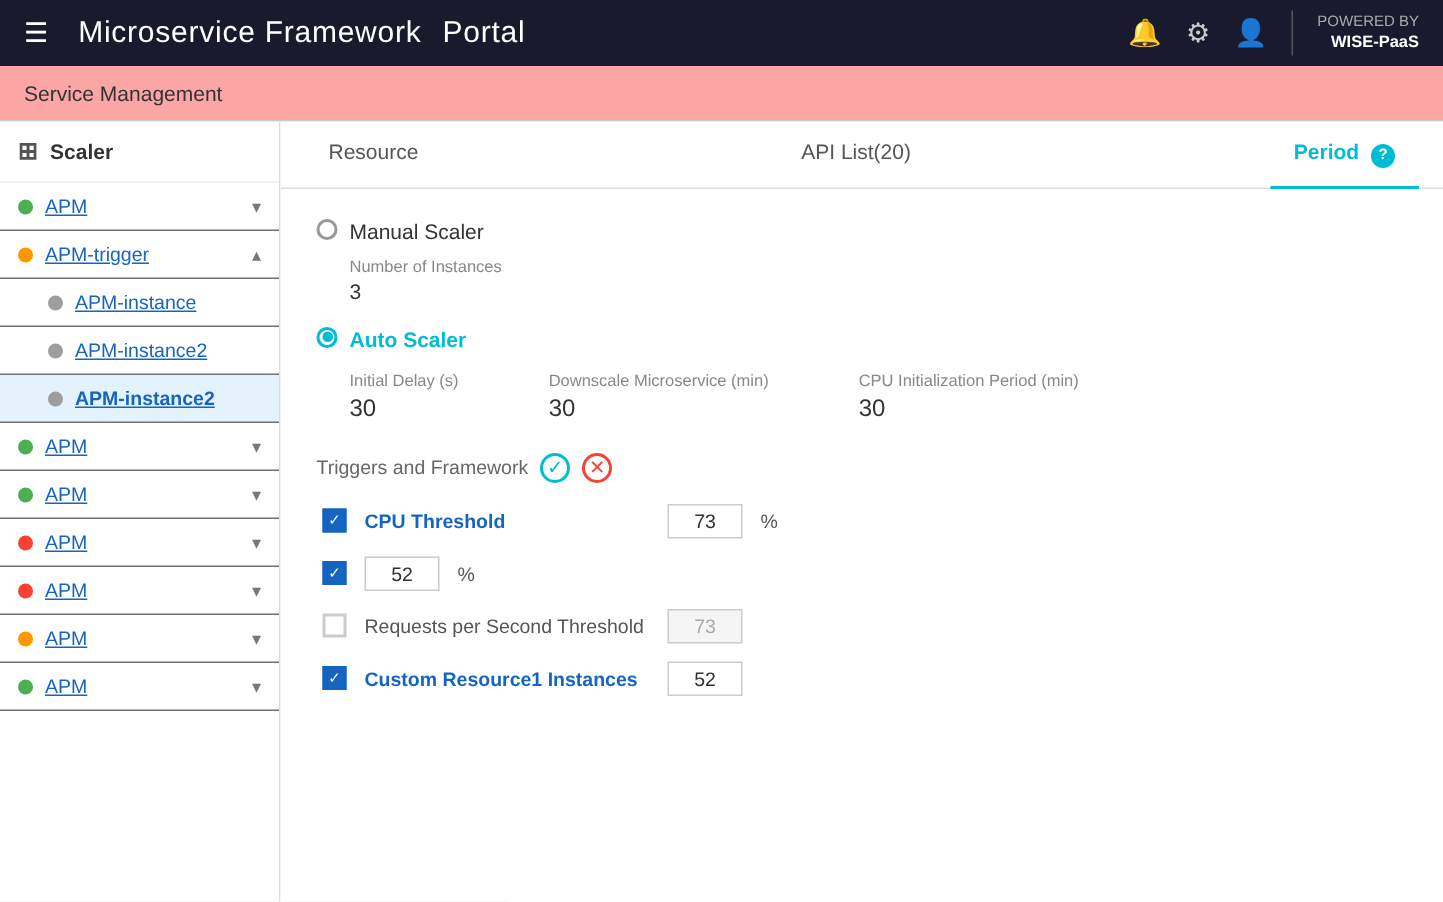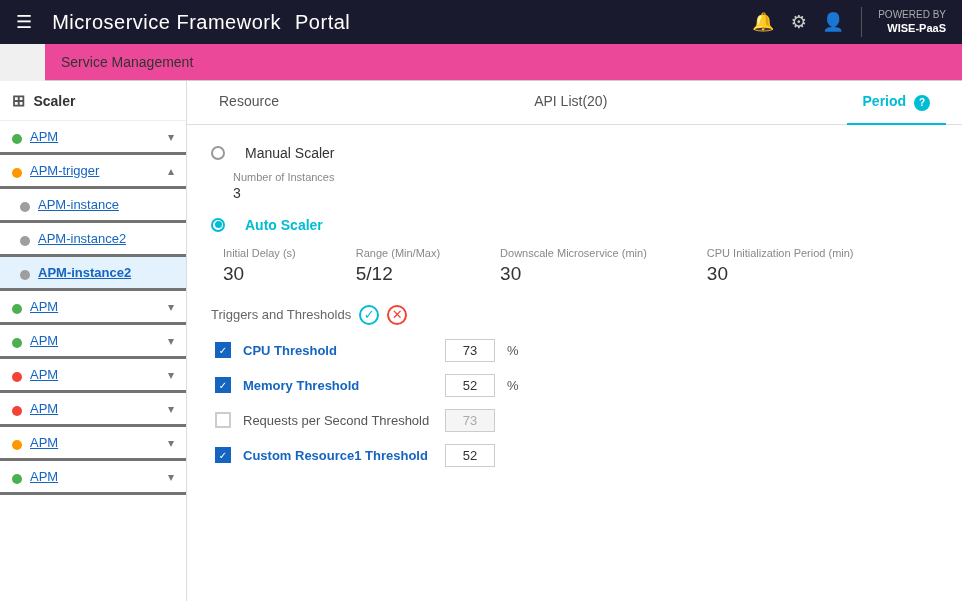--- a/index.html
+++ b/index.html
@@ -19,26 +19,25 @@
     .header-title span { color: #ffffff; font-weight: normal; font-size: 20px; margin-left: 8px; }
     .hamburger { color: #fff; font-size: 18px; cursor: pointer; }
     .header-right { display: flex; align-items: center; gap: 16px; }
     .header-icon { color: #ccc; font-size: 18px; cursor: pointer; }
     .header-divider { width: 1px; height: 30px; background: #555; }
     .powered-by { color: #aaa; font-size: 10px; text-align: right; line-height: 1.3; }
     .powered-by strong { color: #fff; font-size: 11px; }
 
     
     .sub-header {
-      background: #ec4899;
+      background: #fca5a5;
       padding: 10px 16px;
       font-size: 14px;
       color: #333;
       border-bottom: 1px solid #ccc;
-      margin-left: 45px;
     }
 
     
     .main { display: flex; height: calc(601px - 44px - 37px); }
 
     
     .sidebar {
       width: 187px;
       background: #fff;
       border-right: 1px solid #ddd;
@@ -51,42 +50,42 @@
       gap: 8px;
       padding: 10px 12px;
       font-weight: bold;
       font-size: 14px;
       color: #333;
       border-bottom: 1px solid #eee;
     }
     .grid-icon { font-size: 16px; color: #555; }
     .sidebar-item {
       display: flex;
-      align-items: flex-end;
+      align-items: center;
       padding: 8px 12px;
       cursor: pointer;
       font-size: 13px;
-      border-bottom: 3px solid #737373;
+      border-bottom: 1px solid #737373;
       position: relative;
     }
     .sidebar-item.active { background: #e3f2fd; }
     .sidebar-item.active .item-label { color: #1565c0; font-weight: 600; }
     .dot {
       width: 10px; height: 10px;
       border-radius: 50%;
       margin-right: 8px;
       flex-shrink: 0;
     }
     .dot.green { background: #4caf50; }
     .dot.orange { background: #ff9800; }
     .dot.gray { background: #9e9e9e; }
     .dot.red { background: #f44336; }
     .item-label { flex: 1; color: #1565c0; text-decoration: underline; }
     .chevron { color: #777; font-size: 12px; margin-left: auto; }
-    .sub-item { padding-left: 20px; }
+    .sub-item { padding-left: 32px; }
 
     
     .content {
       flex: 1;
       background: #fff;
       overflow-y: auto;
     }
 
     
     .tabs {
@@ -111,21 +110,21 @@
       background: #00bcd4; color: #fff;
       border-radius: 50%; font-size: 10px; font-weight: bold;
       margin-left: 4px;
     }
 
     
     .scaler-content { padding: 20px 24px; }
     .section-title { font-size: 13px; color: #666; margin-bottom: 14px; }
 
     .scaler-mode-option {
-      display: flex; align-items: center; gap: 20px;
+      display: flex; align-items: flex-start; gap: 8px;
       margin-bottom: 10px;
       font-size: 14px;
     }
     .radio-circle {
       width: 14px; height: 14px;
       border-radius: 50%;
       border: 2px solid #999;
       display: inline-flex; align-items: center; justify-content: center;
       flex-shrink: 0;
     }
@@ -140,25 +139,25 @@
     }
     .manual-label { color: #333; font-size: 14px; }
     .auto-label { color: #00bcd4; font-size: 14px; font-weight: 600; }
 
     .instances-section { margin-left: 22px; margin-bottom: 16px; }
     .instances-label { font-size: 11px; color: #888; }
     .instances-value { font-size: 14px; color: #333; margin-top: 2px; }
 
     .auto-scaler-params {
       display: flex; gap: 60px;
-      margin-left: 12px; margin-top: 14px; margin-bottom: 20px;
+      margin-left: 22px; margin-top: 14px; margin-bottom: 20px;
     }
     .param-item { }
     .param-label { font-size: 11px; color: #888; margin-bottom: 4px; }
-    .param-value { font-size: 19px; color: #333; }
+    .param-value { font-size: 16px; color: #333; }
 
     
     .triggers-header {
       display: flex; align-items: center; gap: 8px;
       margin-bottom: 14px;
       font-size: 13px; color: #666;
     }
     .trigger-action-icon {
       display: inline-flex; align-items: center; justify-content: center;
       width: 20px; height: 20px;
@@ -322,60 +321,55 @@
         <span class="radio-circle selected"></span>
         <span class="auto-label">Auto Scaler</span>
       </div>
 
       <div class="auto-scaler-params">
         <div class="param-item">
           <div class="param-label">Initial Delay (s)</div>
           <div class="param-value">30</div>
         </div>
         <div class="param-item">
-          <div class="param-label">Range (Min/Max)</div>
-          <div class="param-value">5/12</div>
-        </div>
-        <div class="param-item">
           <div class="param-label">Downscale Microservice (min)</div>
           <div class="param-value">30</div>
         </div>
         <div class="param-item">
           <div class="param-label">CPU Initialization Period (min)</div>
           <div class="param-value">30</div>
         </div>
       </div>
 
       <div class="triggers-header">
-        <span>Triggers and Thresholds</span>
+        <span>Triggers and Framework</span>
         <span class="trigger-action-icon check">✓</span>
         <span class="trigger-action-icon cancel">✕</span>
       </div>
 
       <div class="threshold-row">
         <span class="checkbox-custom checked">✓</span>
         <span class="threshold-label">CPU Threshold</span>
         <input class="threshold-input" type="text" value="73" style="">
         <span class="threshold-unit">%</span>
       </div>
 
       <div class="threshold-row">
         <span class="checkbox-custom checked">✓</span>
-        <span class="threshold-label">Memory Threshold</span>
         <input class="threshold-input" type="text" value="52" style="">
         <span class="threshold-unit">%</span>
       </div>
 
       <div class="threshold-row">
         <span class="checkbox-custom"></span>
         <span class="threshold-label disabled">Requests per Second Threshold</span>
         <input class="threshold-input disabled" type="text" value="73" disabled="" style="">
       </div>
 
       <div class="threshold-row">
         <span class="checkbox-custom checked">✓</span>
-        <span class="threshold-label">Custom Resource1 Threshold</span>
+        <span class="threshold-label">Custom Resource1 Instances</span>
         <input class="threshold-input" type="text" value="52" style="">
       </div>
 
     </div>
   </div>
 </div>
 
 </body></html>

